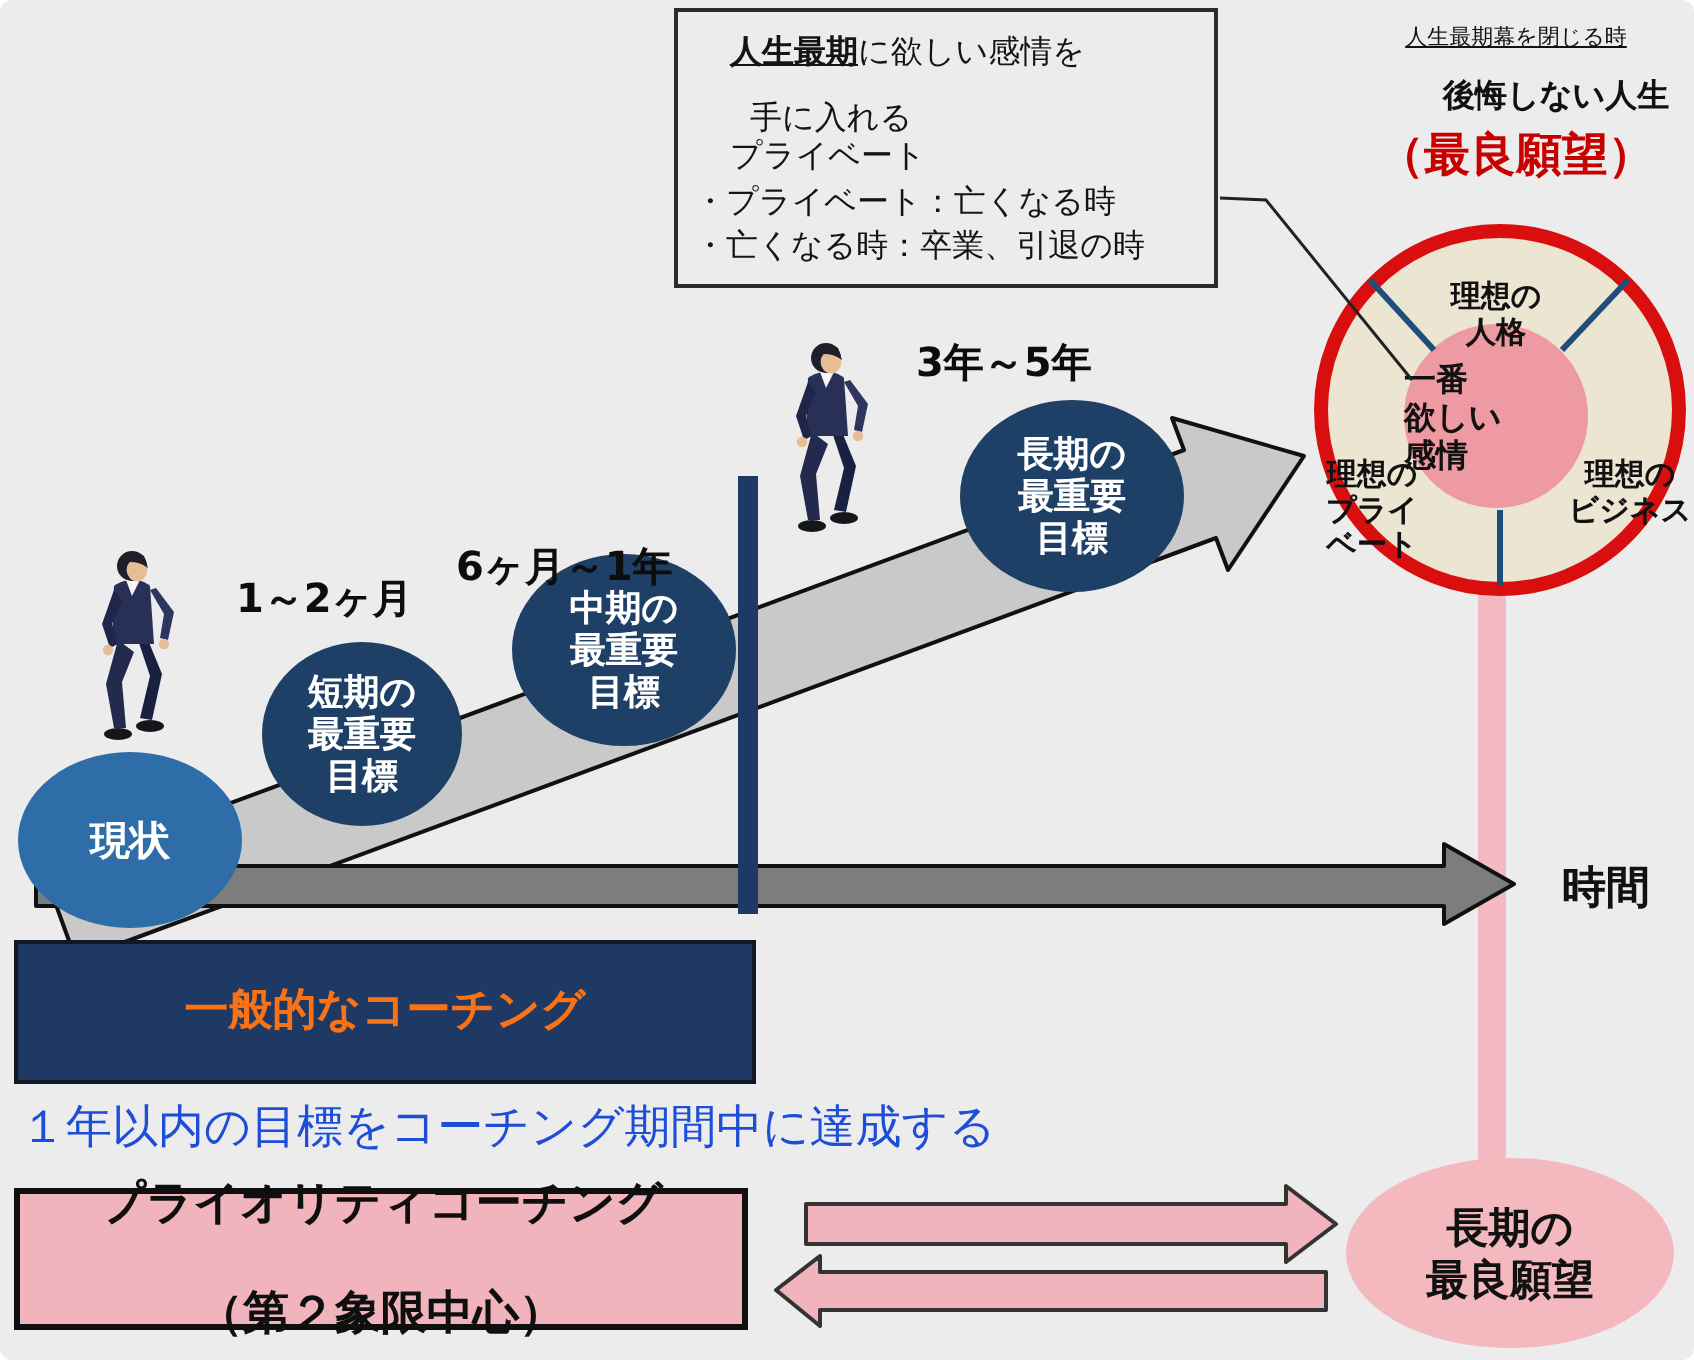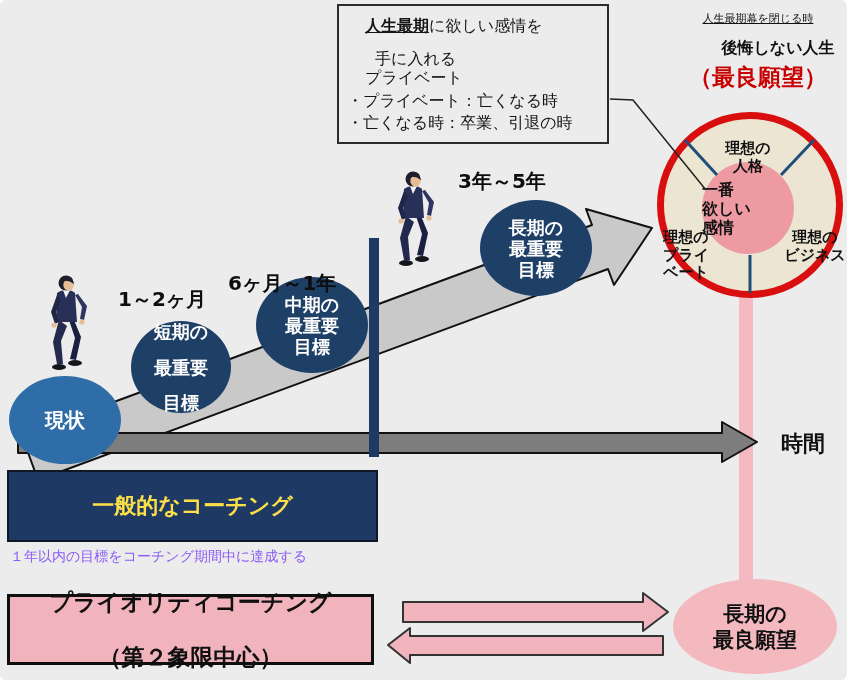--- a/index.html
+++ b/index.html
@@ -18,21 +18,21 @@
     left:673px;top:579px;width:164px;height:95px;border-radius:50%;
     background:#f4b8bf;display:flex;flex-direction:column;align-items:center;justify-content:center;
     font-size:21px;font-weight:bold;line-height:26px;color:#111;
   }
 
   .circle{
     border-radius:50%;display:flex;flex-direction:column;align-items:center;justify-content:center;
     color:#fff;font-weight:bold;text-align:center;
   }
   .c-current{left:9px;top:376px;width:112px;height:88px;background:#2e6da7;font-size:20px;}
-  .c-short{left:131px;top:321px;width:100px;height:92px;background:#1e3f66;font-size:18px;line-height:21px;justify-content:space-between;}
+  .c-short{left:131px;top:321px;width:100px;height:92px;background:#1e3f66;font-size:18px;line-height:21px;}
   .c-mid{left:256px;top:277px;width:112px;height:96px;background:#1e3f66;font-size:18px;line-height:21px;}
   .c-long{left:480px;top:200px;width:112px;height:96px;background:#1e3f66;font-size:18px;line-height:21px;}
 
   .red-circle{
     left:657px;top:112px;width:186px;height:186px;border-radius:50%;
     border:7px solid #d90f0f;background:#ece5d2;box-sizing:border-box;
   }
   .inner-circle{
     left:702px;top:162px;width:92px;height:92px;border-radius:50%;background:#ee9aa2;
     display:flex;flex-direction:column;justify-content:center;
@@ -48,23 +48,23 @@
   .dur{font-size:20px;font-weight:bold;text-align:left;color:#0d0d0d;}
   .dur0{left:118px;top:286px;width:145px;}
   .dur1{left:228px;top:246px;width:160px;margin-top:24px;}
   .dur2{left:458px;top:168px;width:145px;}
 
   .time-label{left:781px;top:429px;font-size:22px;font-weight:bold;}
 
   .navy-box{
     left:7px;top:470px;width:371px;height:72px;background:#1e3a64;border:2px solid #101826;
     box-sizing:border-box;display:flex;flex-direction:column;align-items:center;justify-content:center;
-    color:#fde047;font-size:22px;font-weight:bold;line-height:30px;text-align:center;
-  }
-  .note{left:10px;top:548px;font-size:14px;color:#8b5cf6;}
+    color:#f97316;font-size:22px;font-weight:bold;line-height:30px;text-align:center;
+  }
+  .note{left:10px;top:548px;font-size:23px;color:#1d4ed8;}
 
   .pink-box{
     left:7px;top:594px;width:367px;height:71px;background:#f2b4bc;border:3px solid #0f0f0f;
     box-sizing:border-box;display:flex;flex-direction:column;align-items:center;justify-content:center;
     color:#0f0f0f;font-size:23px;font-weight:bold;line-height:31px;text-align:center;gap:24px;
   }
 
   .top-box{
     left:337px;top:4px;width:272px;height:140px;border:2px solid #2b2b2b;box-sizing:border-box;
     background:#ececec;font-size:16px;color:#141414;

